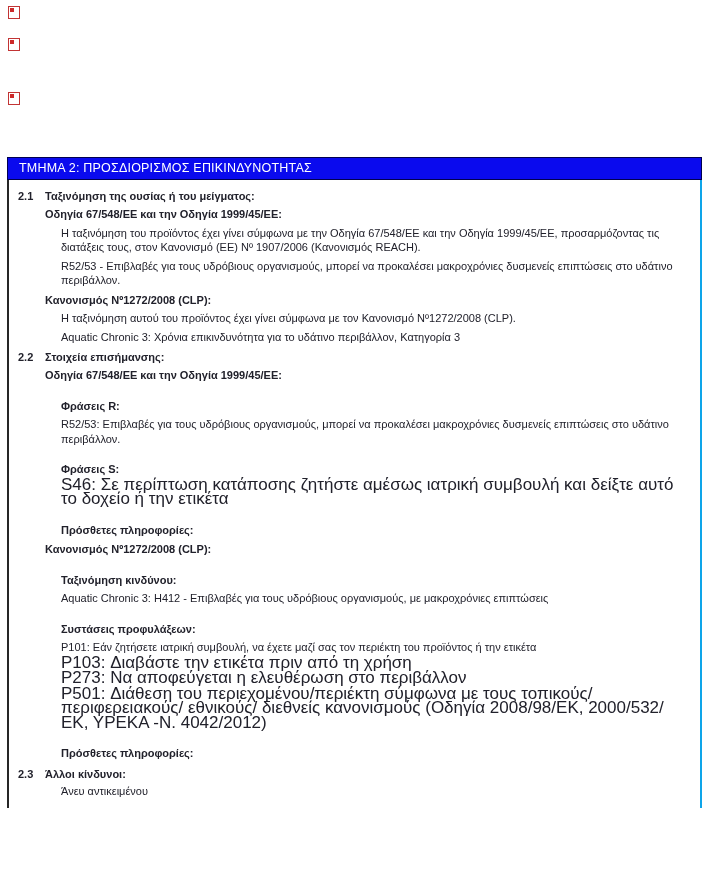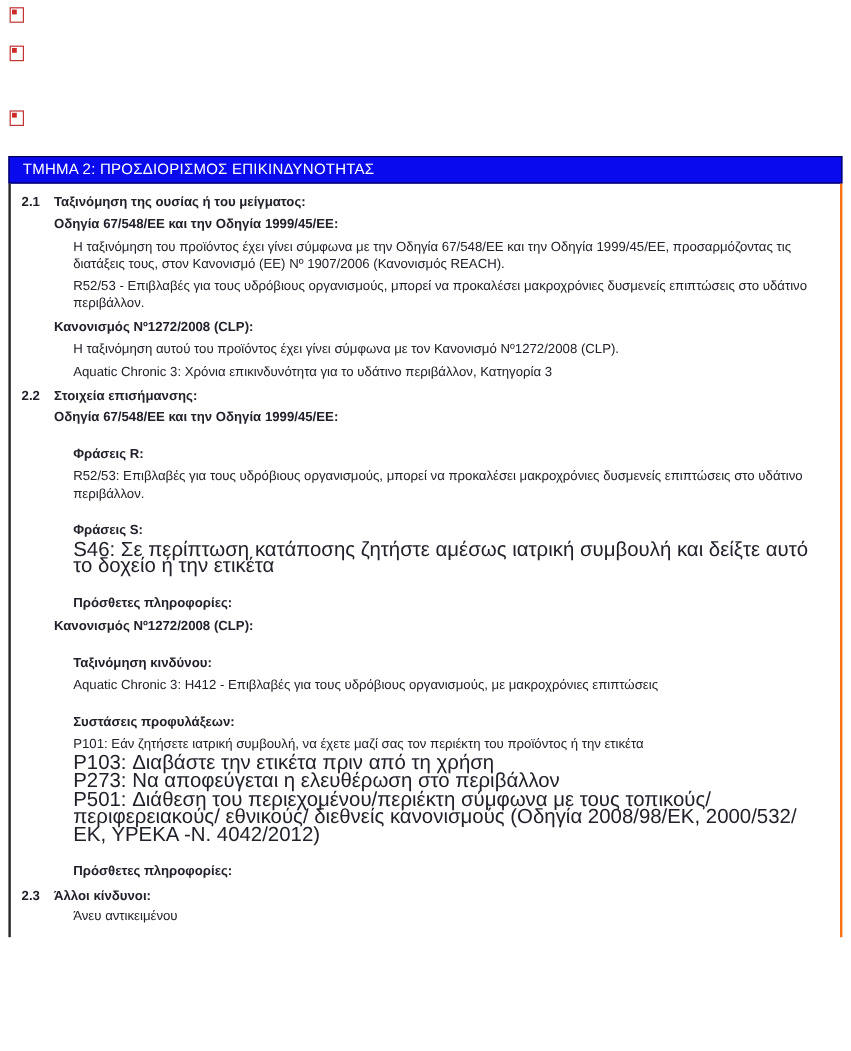--- a/index.html
+++ b/index.html
@@ -20,38 +20,38 @@
   }
   .miss-icon::after{
     content:"";
     position:absolute;left:1px;top:1px;
     width:4px;height:4px;
     background:#cc2a2a;
   }
   #mi1{top:6px;} #mi2{top:38px;} #mi3{top:92px;}
 
   .doc{
-    position:absolute;left:7px;top:130px;width:695px;
+    position:absolute;left:7px;top:157px;width:695px;
   }
   .sec-header-bar{
     box-sizing:border-box;
     width:100%;height:23px;
     background:#0a0aee;
     border:1px solid #000050;
     color:#ffffff;
     font-size:12.5px;
     line-height:21px;
     padding-left:11px;
     letter-spacing:.2px;
     white-space:nowrap;
   }
   .doc-body{
     box-sizing:border-box;
     border-left:2px solid #262626;
-    border-right:2px solid #f97316;
+    border-right:2px solid #0ea5e9;
     padding:3px 16px 10px 0;
     min-height:560px;
   }
   .sec-row{display:flex;margin-top:7px;}
   .sec-num{
     flex:0 0 27px;margin-left:9px;
     font-weight:bold;font-size:11px;
   }
   .sec-title{font-weight:bold;font-size:11px;}
   .h1{margin:5px 10px 0 36px;font-weight:bold;font-size:11px;line-height:14.5px;}

